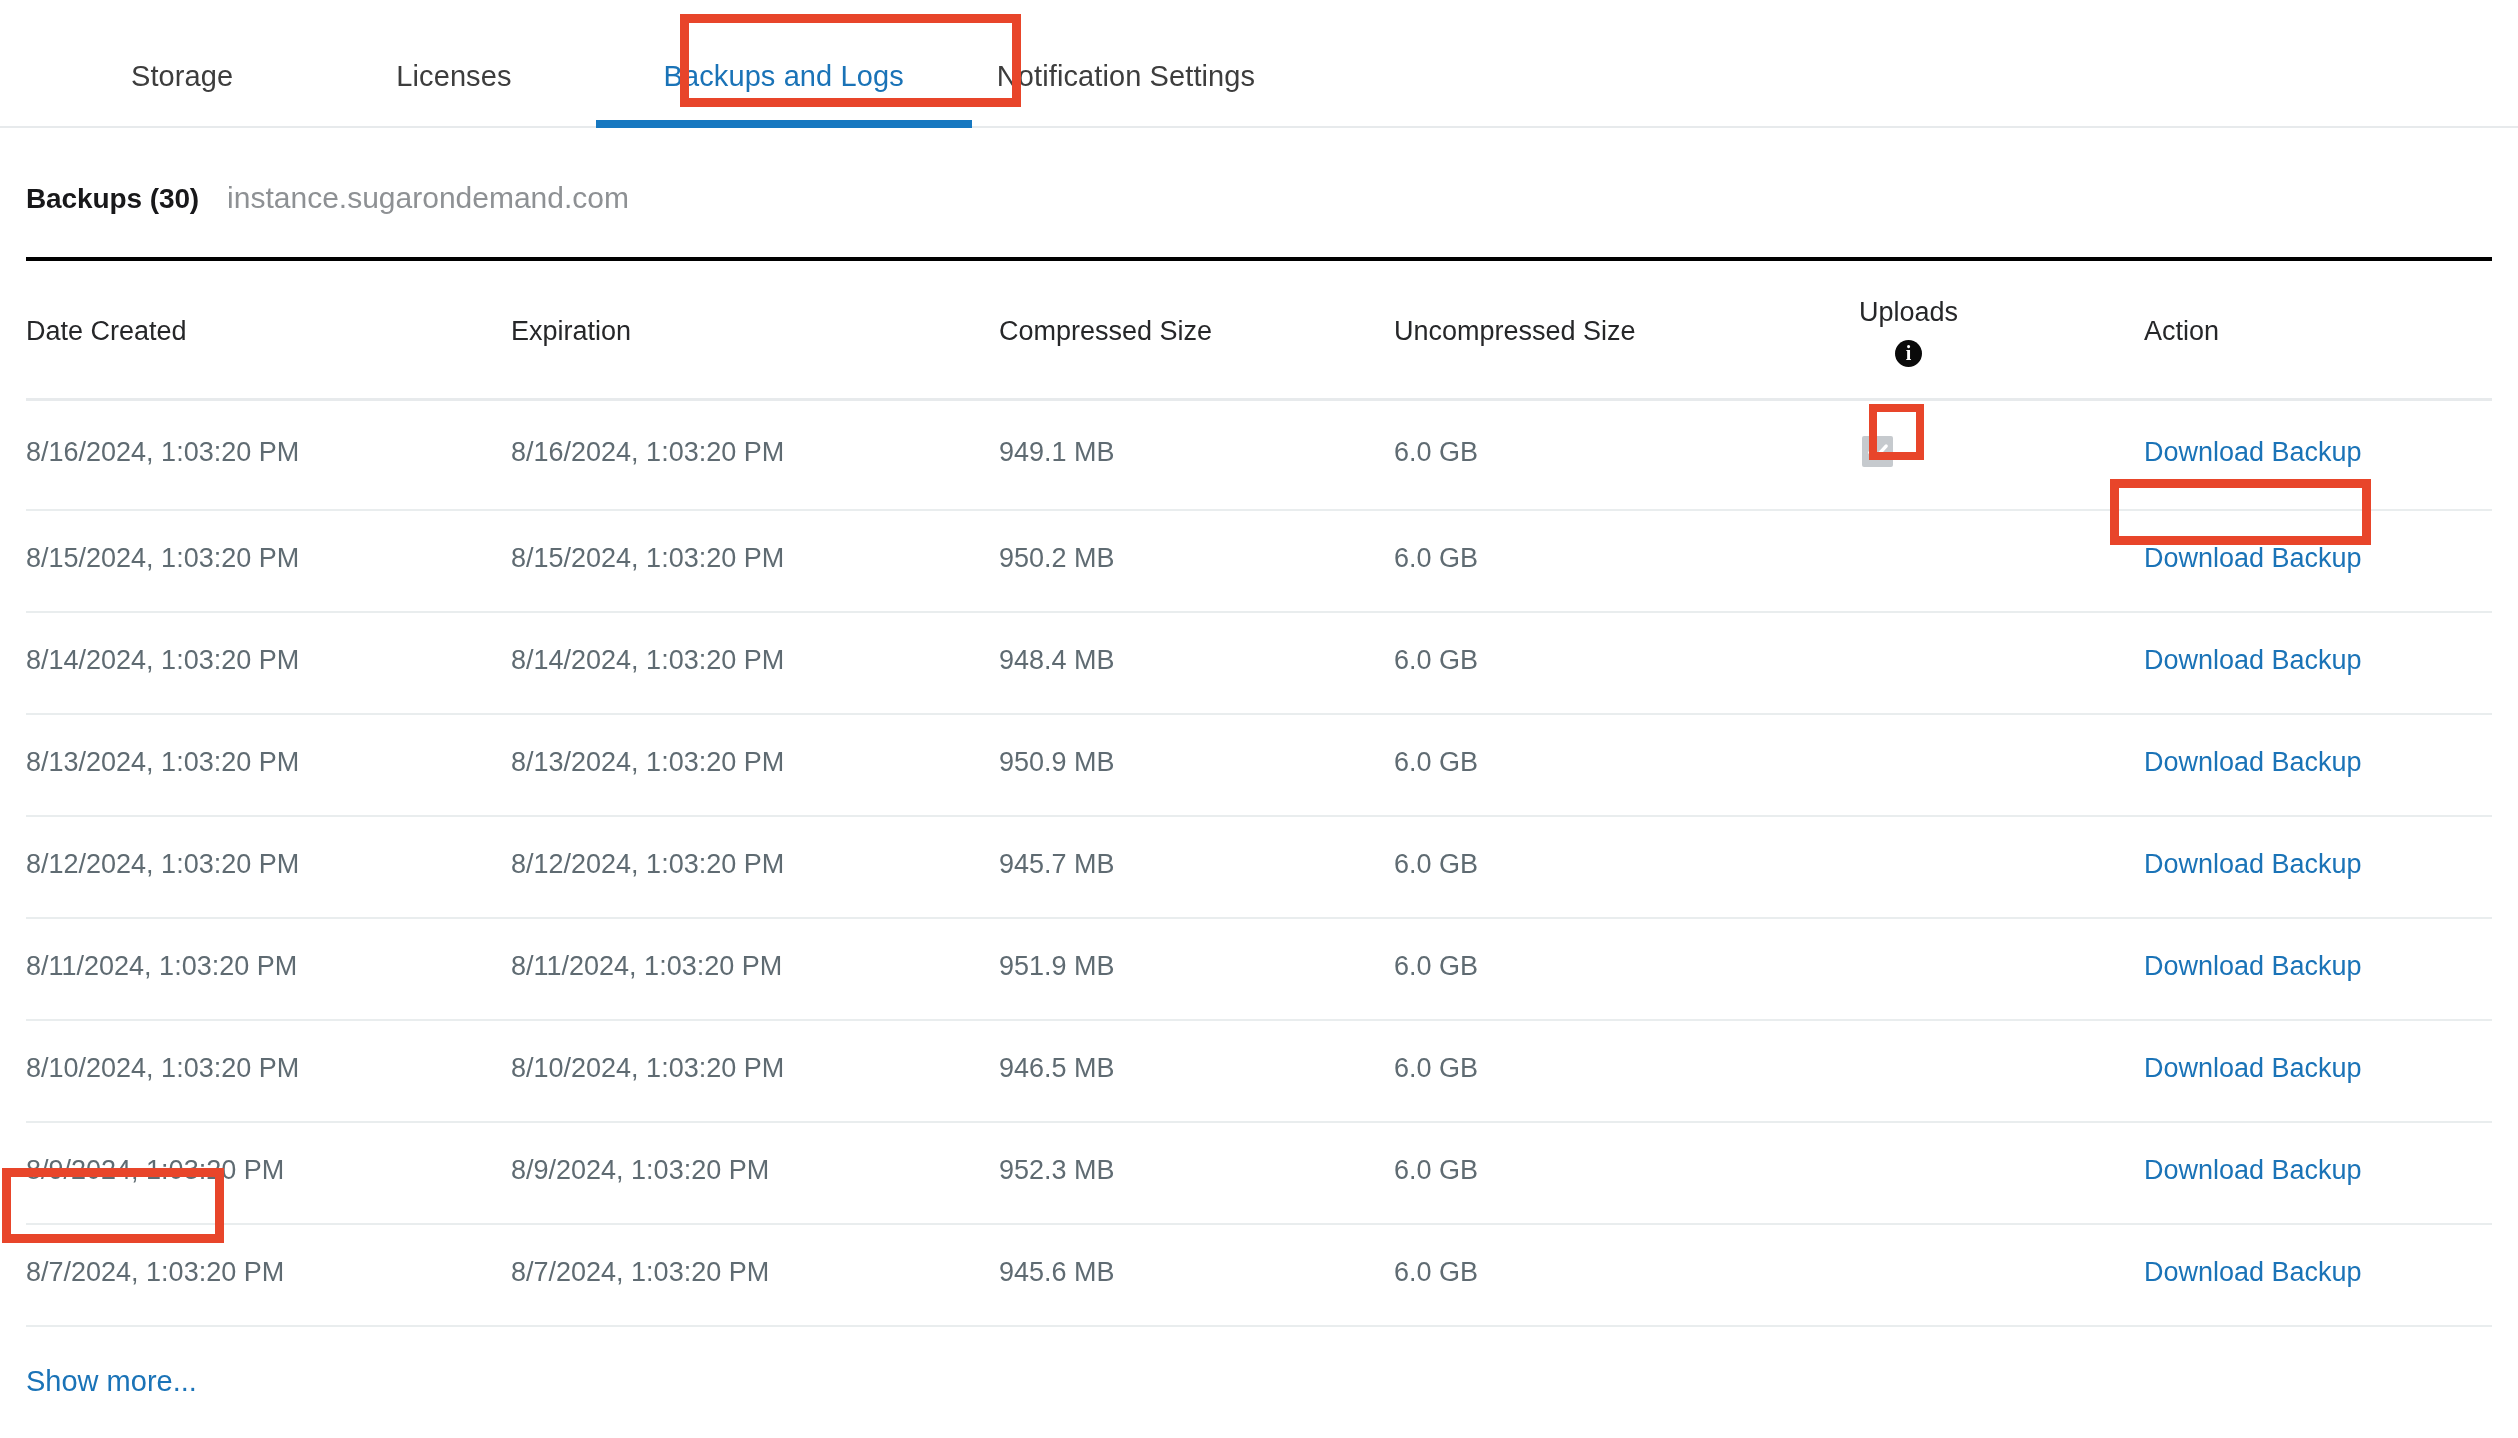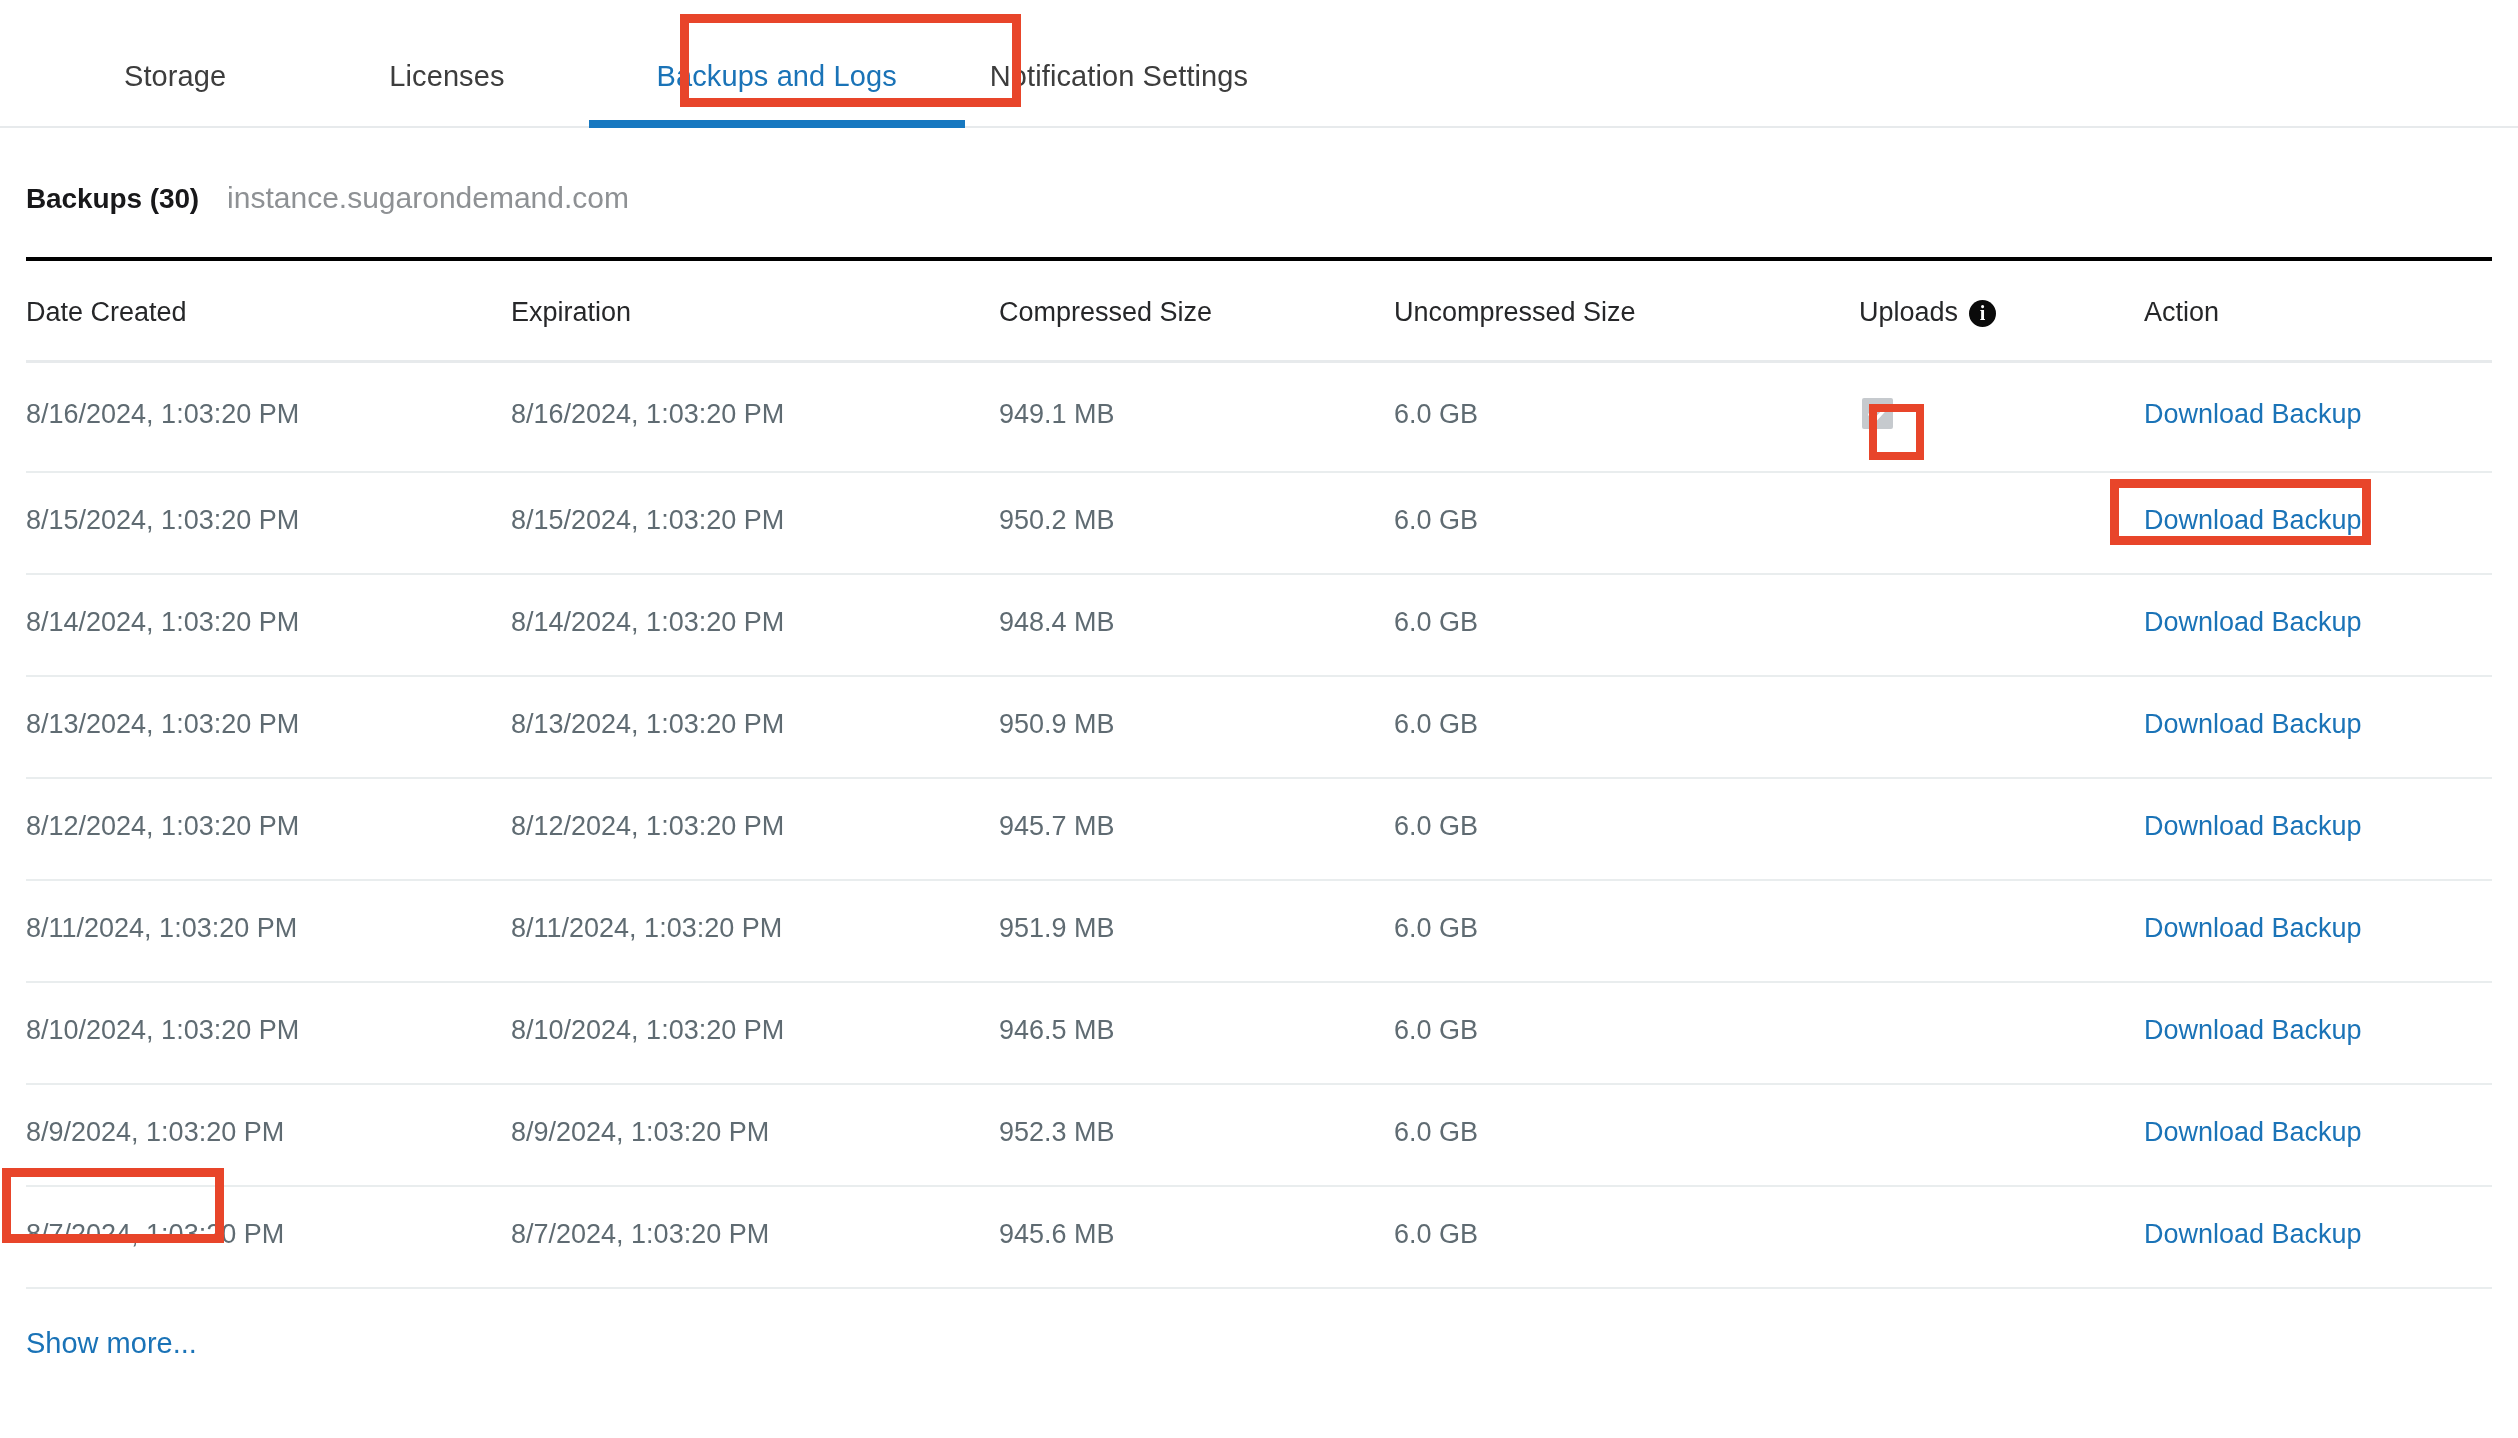--- a/index.html
+++ b/index.html
@@ -18,21 +18,21 @@
     height: 1438px;
     overflow: hidden;
     background: #ffffff;
   }
 
   
   .tabstrip {
     position: relative;
     height: 128px;
     border-bottom: 2px solid #e7eaec;
-    padding-left: 10px;
+    padding-left: 17px;
   }
   .tabs {
     display: flex;
     align-items: flex-end;
     height: 100%;
   }
   .tab {
     position: relative;
     font-size: 29px;
     color: #3d3d3d;
@@ -120,20 +120,21 @@
   .col-exp    { width: 488px; }
   .col-comp   { width: 395px; }
   .col-uncomp { width: 465px; }
   .col-upl    { width: 285px; }
   .col-act    { width: auto; }
 
   .uploads-head {
     display: inline-flex;
     align-items: center;
     gap: 11px;
+    flex-direction: column;
   }
   .info-icon {
     display: inline-block;
     width: 27px;
     height: 27px;
     border-radius: 50%;
     background: #0a0a0a;
     color: #ffffff;
     font-size: 20px;
     font-weight: bold;

